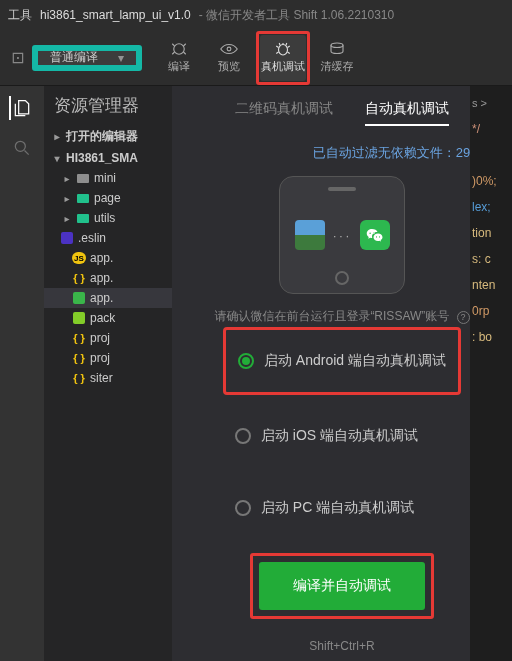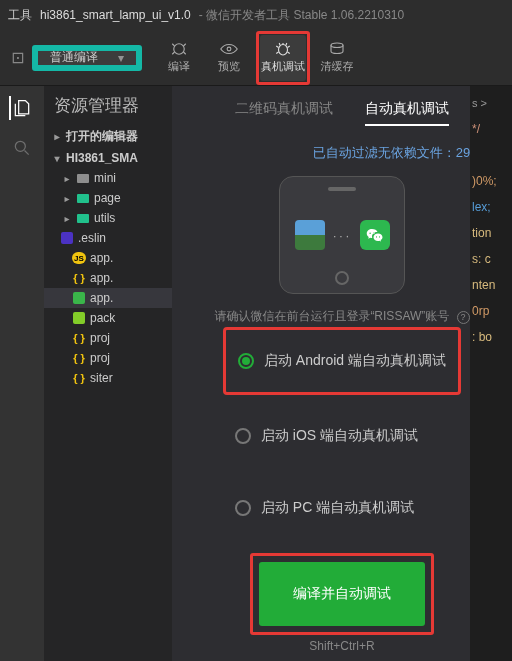--- a/index.html
+++ b/index.html
@@ -62,39 +62,39 @@
 .hint .q { display: inline-flex; width: 13px; height: 13px; border: 1px solid #777; border-radius: 50%; align-items: center; justify-content: center; font-size: 9px; margin-left: 4px; }
 
 .radios { display: flex; flex-direction: column; gap: 10px; align-items: flex-start; margin: 0 auto 14px; width: fit-content; }
 .radio { display: flex; align-items: center; gap: 10px; cursor: pointer; font-size: 14px; color: #ccc; padding: 22px 12px; }
 .radio .r-ic { width: 16px; height: 16px; border: 2px solid #777; border-radius: 50%; display: flex; align-items: center; justify-content: center; }
 .radio.selected .r-ic { border-color: #22ac38; }
 .radio.selected .r-ic::after { content: ""; width: 8px; height: 8px; background: #22ac38; border-radius: 50%; }
 .radio.boxed { border: 3px solid #e53935; border-radius: 4px; }
 
 .go-btn-wrap { text-align: center; }
-.go-btn { background: #22ac38; color: #fff; border: none; border-radius: 3px; padding: 23px 34px; font-size: 14px; cursor: pointer; }
+.go-btn { background: #22ac38; color: #fff; border: none; border-radius: 3px; padding: 15px 34px; font-size: 14px; cursor: pointer; }
 .go-box { display: inline-block; padding: 6px; }
-.shortcut { text-align: center; color: #888; font-size: 12px; margin-top: 4px; }
+.shortcut { text-align: center; color: #888; font-size: 12px; margin-top: 20px; }
 
 .code-strip { position: absolute; right: 0; top: 0; bottom: 0; width: 42px; background: #1e1e1e; color: #888; font-family: Consolas, monospace; font-size: 12px; padding: 4px 2px; overflow: hidden; line-height: 26px; }
 .code-strip .crumb { color: #999; font-size: 11px; white-space: nowrap; }
 .tok { display: block; white-space: nowrap; }
 .c-str { color: #ce9178; }
 .c-num { color: #d19a66; }
 .c-kw { color: #569cd6; }
 .c-id { color: #d7ba7d; }
 </style>
 </head>
 <body>
 
 <div class="titlebar">
   <div class="tool-lbl">工具</div>
   <div style="color:#ddd">hi3861_smart_lamp_ui_v1.0</div>
-  <div style="color:#888"> - <span>微信开发者工具 Stable 1.06.2210310</span></div>
+  <div style="color:#888"> - <span>微信开发者工具 Shift 1.06.2210310</span></div>
 </div>
 
 <div class="toolbar">
   <div style="width:20px;color:#888;text-align:center;font-size:16px">⊡</div>
   <div class="compile-select">
     <span>普通编译</span>
     <span class="chev">▾</span>
   </div>
   <div style="flex:0 0 6px"></div>
 

